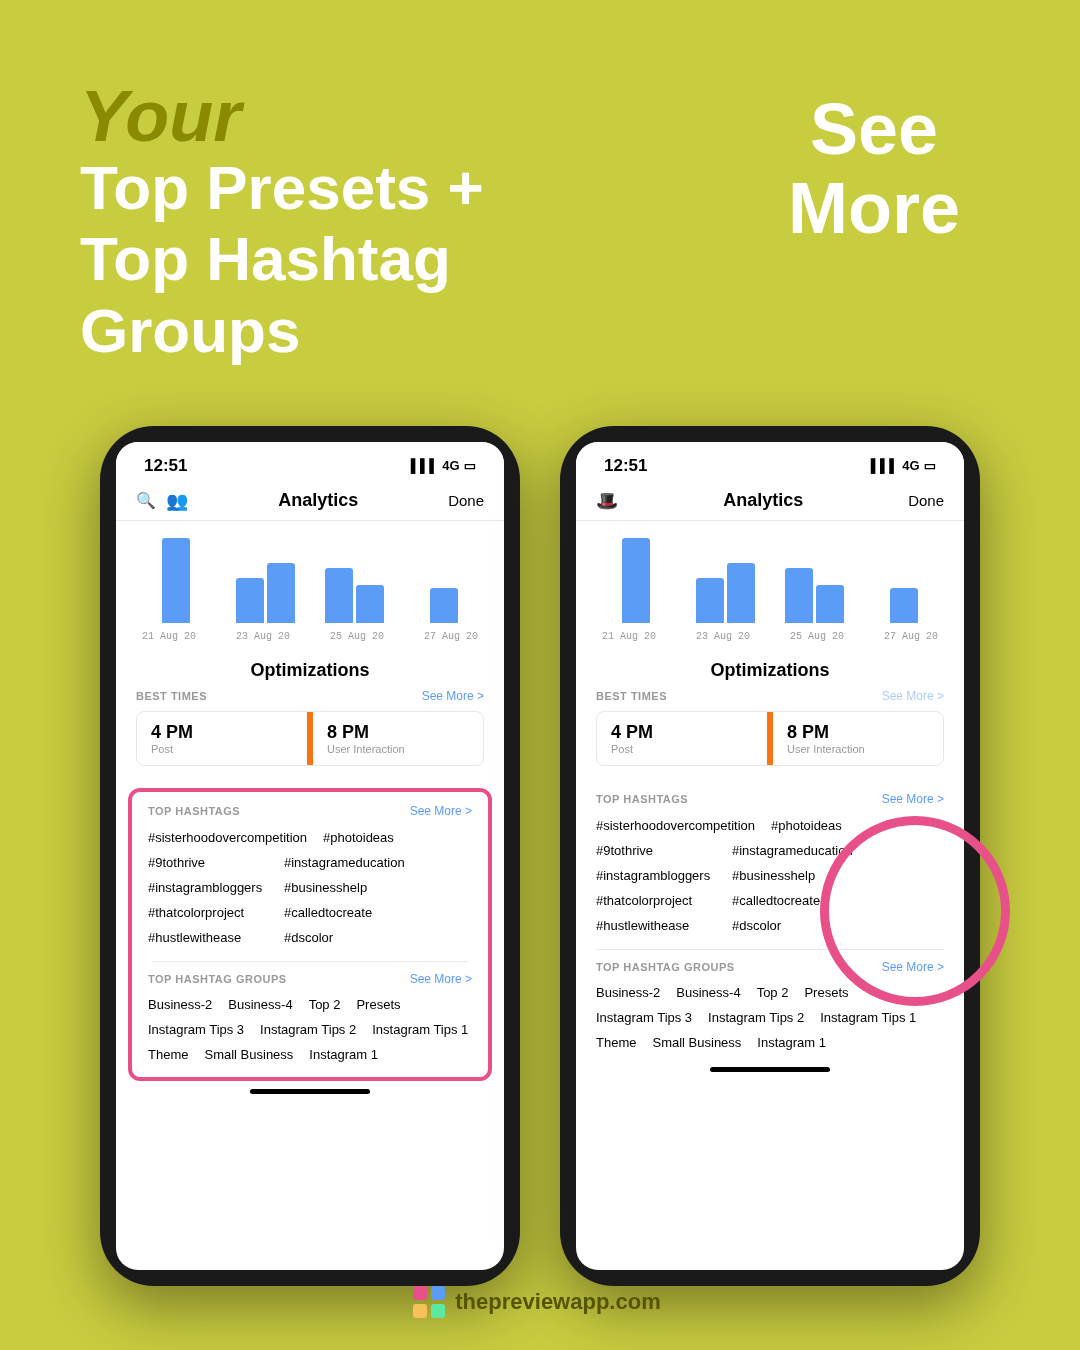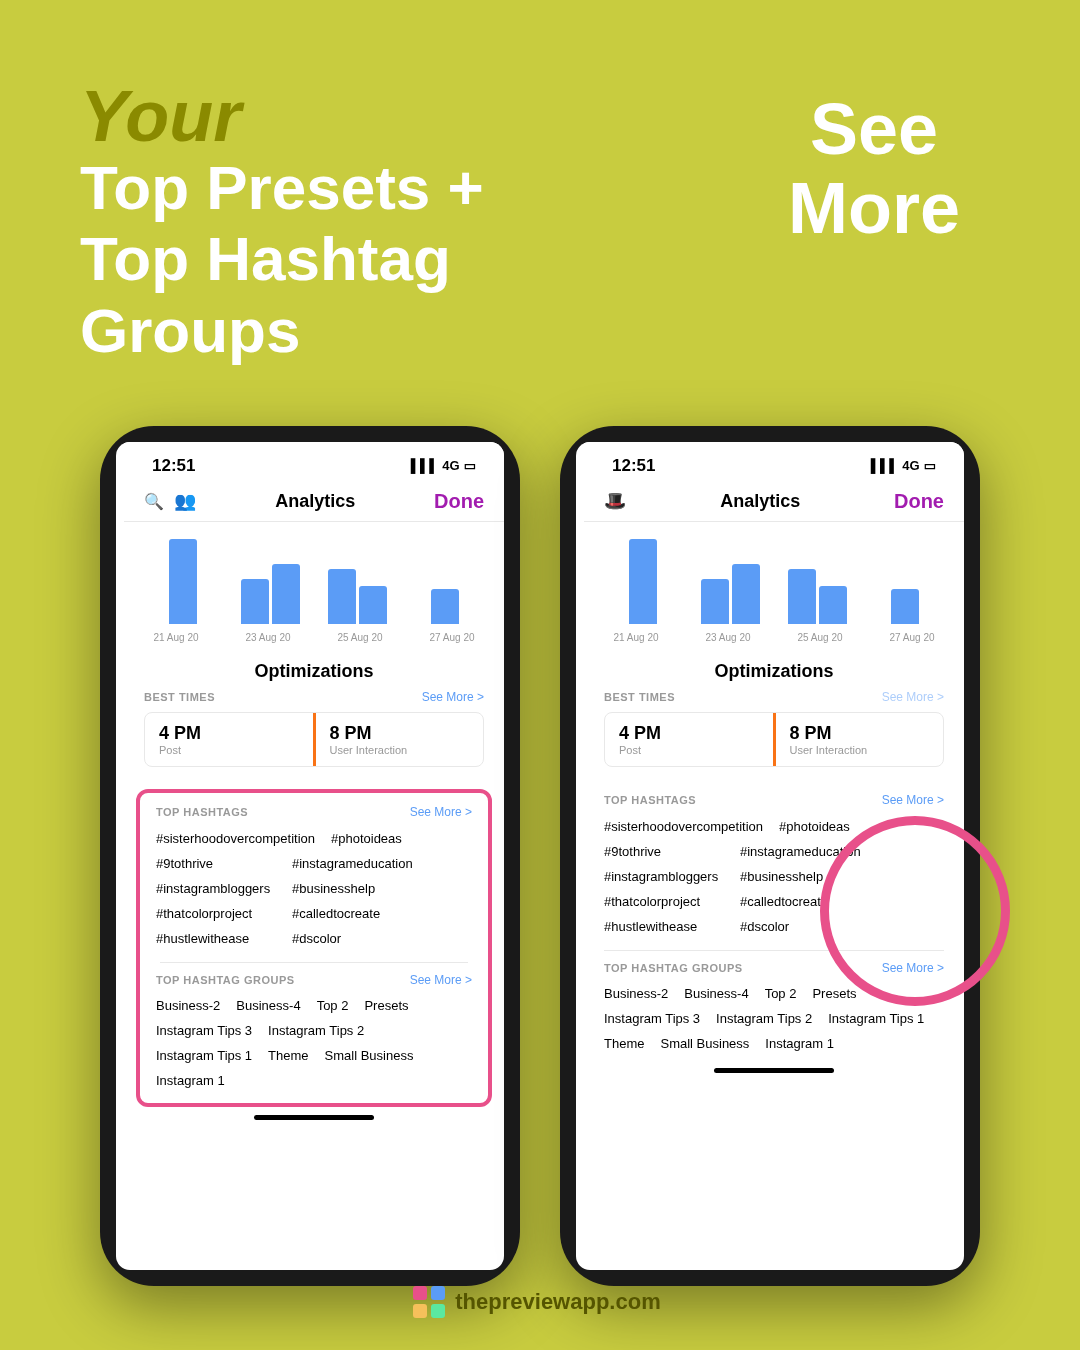--- a/index.html
+++ b/index.html
@@ -65,24 +65,23 @@
       border-radius: 54px;
       padding: 16px;
       box-shadow: 0 20px 60px rgba(0,0,0,0.4);
       position: relative;
     }
 
     .phone-screen {
       width: 100%;
       height: 100%;
       background: #ffffff;
-      border-radius: 14px;
+      border-radius: 22px;
       overflow: hidden;
       position: relative;
-      padding-left: 8px;
     }
 
     .phone-notch-area {
       display: flex;
       justify-content: space-between;
       align-items: center;
       padding: 14px 28px 6px 28px;
       background: #ffffff;
     }
 
@@ -116,23 +115,23 @@
 
     .nav-title {
       font-size: 18px;
       font-weight: 700;
       color: #000;
       flex: 1;
       text-align: center;
     }
 
     .nav-done {
-      font-size: 20px;
-      color: #a21caf;
-      font-weight: 700;
+      font-size: 15px;
+      color: #000000;
+      font-weight: 400;
     }
 
     .nav-bar-inner {
       display: flex;
       align-items: center;
       width: 100%;
     }
 
     .nav-spacer { flex: 1; }
 
@@ -158,20 +157,21 @@
     .chart-labels {
       display: flex;
       gap: 28px;
       padding-top: 4px;
     }
 
     .chart-label {
       font-size: 10px;
       color: #999;
       text-align: center;
+      font-family: Liberation Mono, monospace;
     }
 
     
     .optimizations-title {
       font-size: 18px;
       font-weight: 700;
       text-align: center;
       padding: 10px 0 8px;
       color: #000;
     }
@@ -205,21 +205,21 @@
       display: flex;
       border: 1px solid #e8e8e8;
       border-radius: 8px;
       overflow: hidden;
       margin-bottom: 12px;
     }
 
     .time-cell {
       flex: 1;
       padding: 10px 14px;
-      border-right: 3px solid #f97316;
+      border-right: 6px solid #f97316;
     }
 
     .time-cell:last-child { border-right: none; }
 
     .time-value {
       font-size: 18px;
       font-weight: 700;
       color: #000;
     }
 

